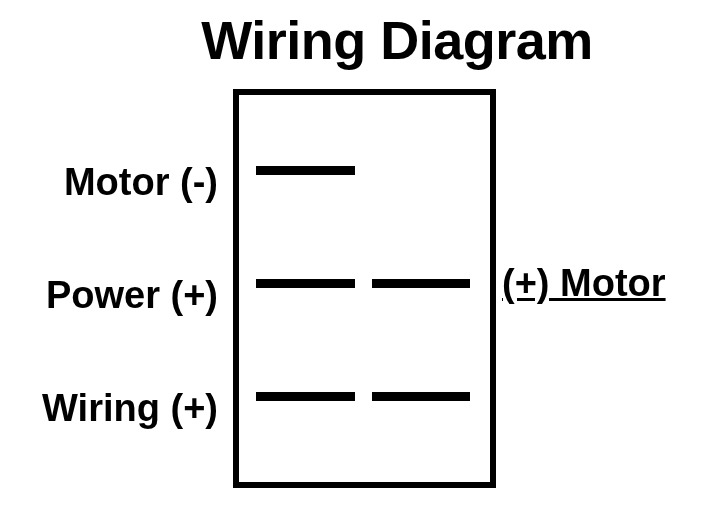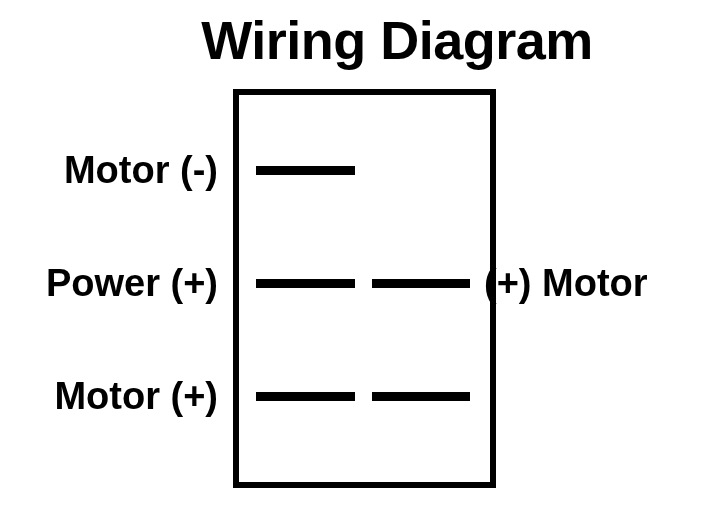--- a/index.html
+++ b/index.html
@@ -68,24 +68,26 @@
   .label {
     position: absolute;
     font-size: 38px;
     font-weight: bold;
     line-height: 40px;
     white-space: nowrap;
   }
   .label-left {
     right: 502px;            
     text-align: right;
+    margin-top: 12px;
   }
   .label-right {
-    left: 484px;
+    left: 502px;
     text-align: right;
+    text-decoration: underline;
   }
   .label-row1 { top: 150px; }
   .label-row2 { top: 263px; }
   .label-row3 { top: 376px; }
 </style>
 </head>
 <body>
 
 <div id="canvas">
 
@@ -94,17 +96,17 @@
   <div class="switch-body"></div>
 
   <div class="label label-left label-row1">Motor (-)</div>
   <div class="terminal-bar bar-col-left row1"></div>
 
   <div class="label label-left label-row2">Power (+)</div>
   <div class="terminal-bar bar-col-left row2"></div>
   <div class="terminal-bar bar-col-right row2"></div>
   <div class="label label-right label-row2">(+) Motor</div>
 
-  <div class="label label-left label-row3">Motor (+)</div>
+  <div class="label label-left label-row3">Wiring (+)</div>
   <div class="terminal-bar bar-col-left row3"></div>
   <div class="terminal-bar bar-col-right row3"></div>
 
 </div>
 
 </body></html>

